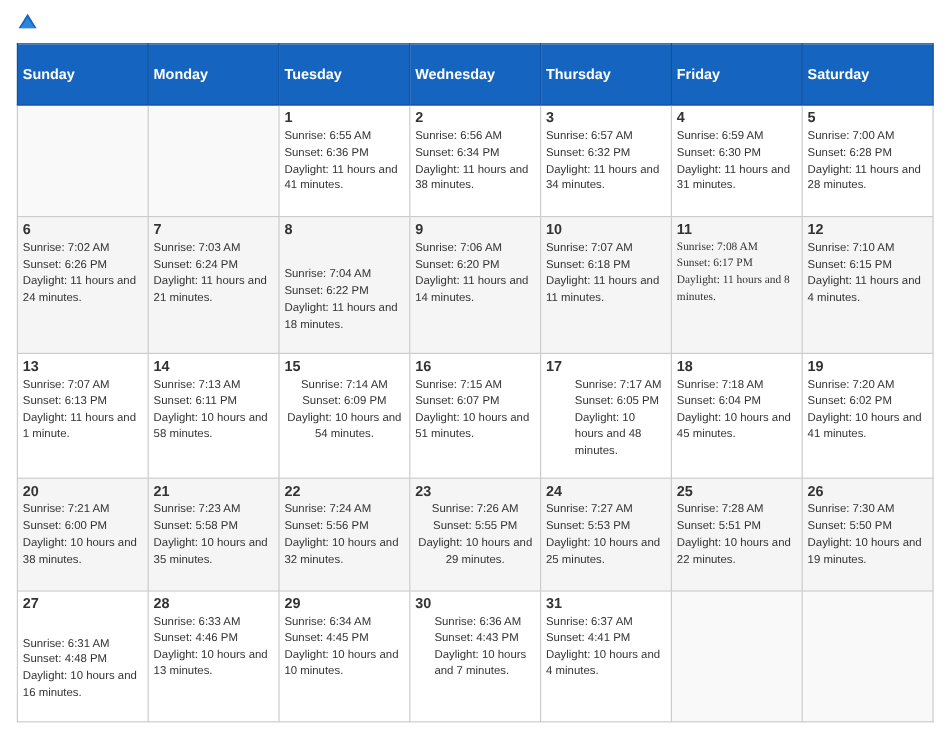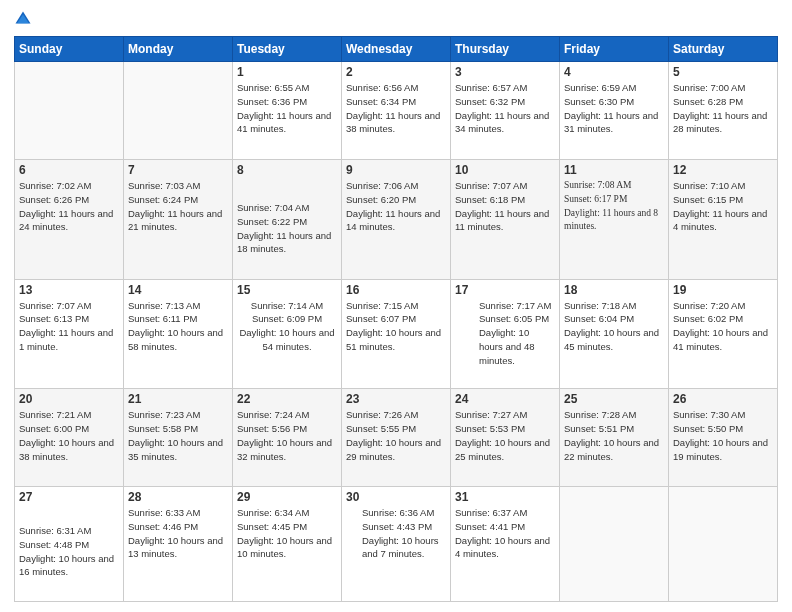--- a/index.html
+++ b/index.html
@@ -59,21 +59,21 @@
       border: 1px solid #ccc;
       border-collapse: collapse;
       width: 100%;
       table-layout: fixed;
     }
     .calendar th {
       background-color: #1565c0;
       color: #fff;
       font-size: 12px;
       font-weight: bold;
-      padding: 5px 4px;
+      padding: 18px 4px;
       text-align: left;
       border: 1px solid #1050a0;
     }
     .calendar td {
       border: 1px solid #ccc;
       vertical-align: top;
       padding: 3px 4px;
       font-size: 9.5px;
       color: #333;
       height: 82px;
@@ -269,21 +269,21 @@
 Daylight: 10 hours and 35 minutes.</div>
           </td>
           <td>
             <span class="day-num">22</span>
             <div class="day-info" style="white-space: pre-line;">Sunrise: 7:24 AM
 Sunset: 5:56 PM
 Daylight: 10 hours and 32 minutes.</div>
           </td>
           <td>
             <span class="day-num">23</span>
-            <div class="day-info" style="white-space: pre-line;">Sunrise: 7:26 AM
+            <div class="day-info" style="white-space: pre-line; text-align: center;">Sunrise: 7:26 AM
 Sunset: 5:55 PM
 Daylight: 10 hours and 29 minutes.</div>
           </td>
           <td>
             <span class="day-num">24</span>
             <div class="day-info" style="white-space: pre-line;">Sunrise: 7:27 AM
 Sunset: 5:53 PM
 Daylight: 10 hours and 25 minutes.</div>
           </td>
           <td>

